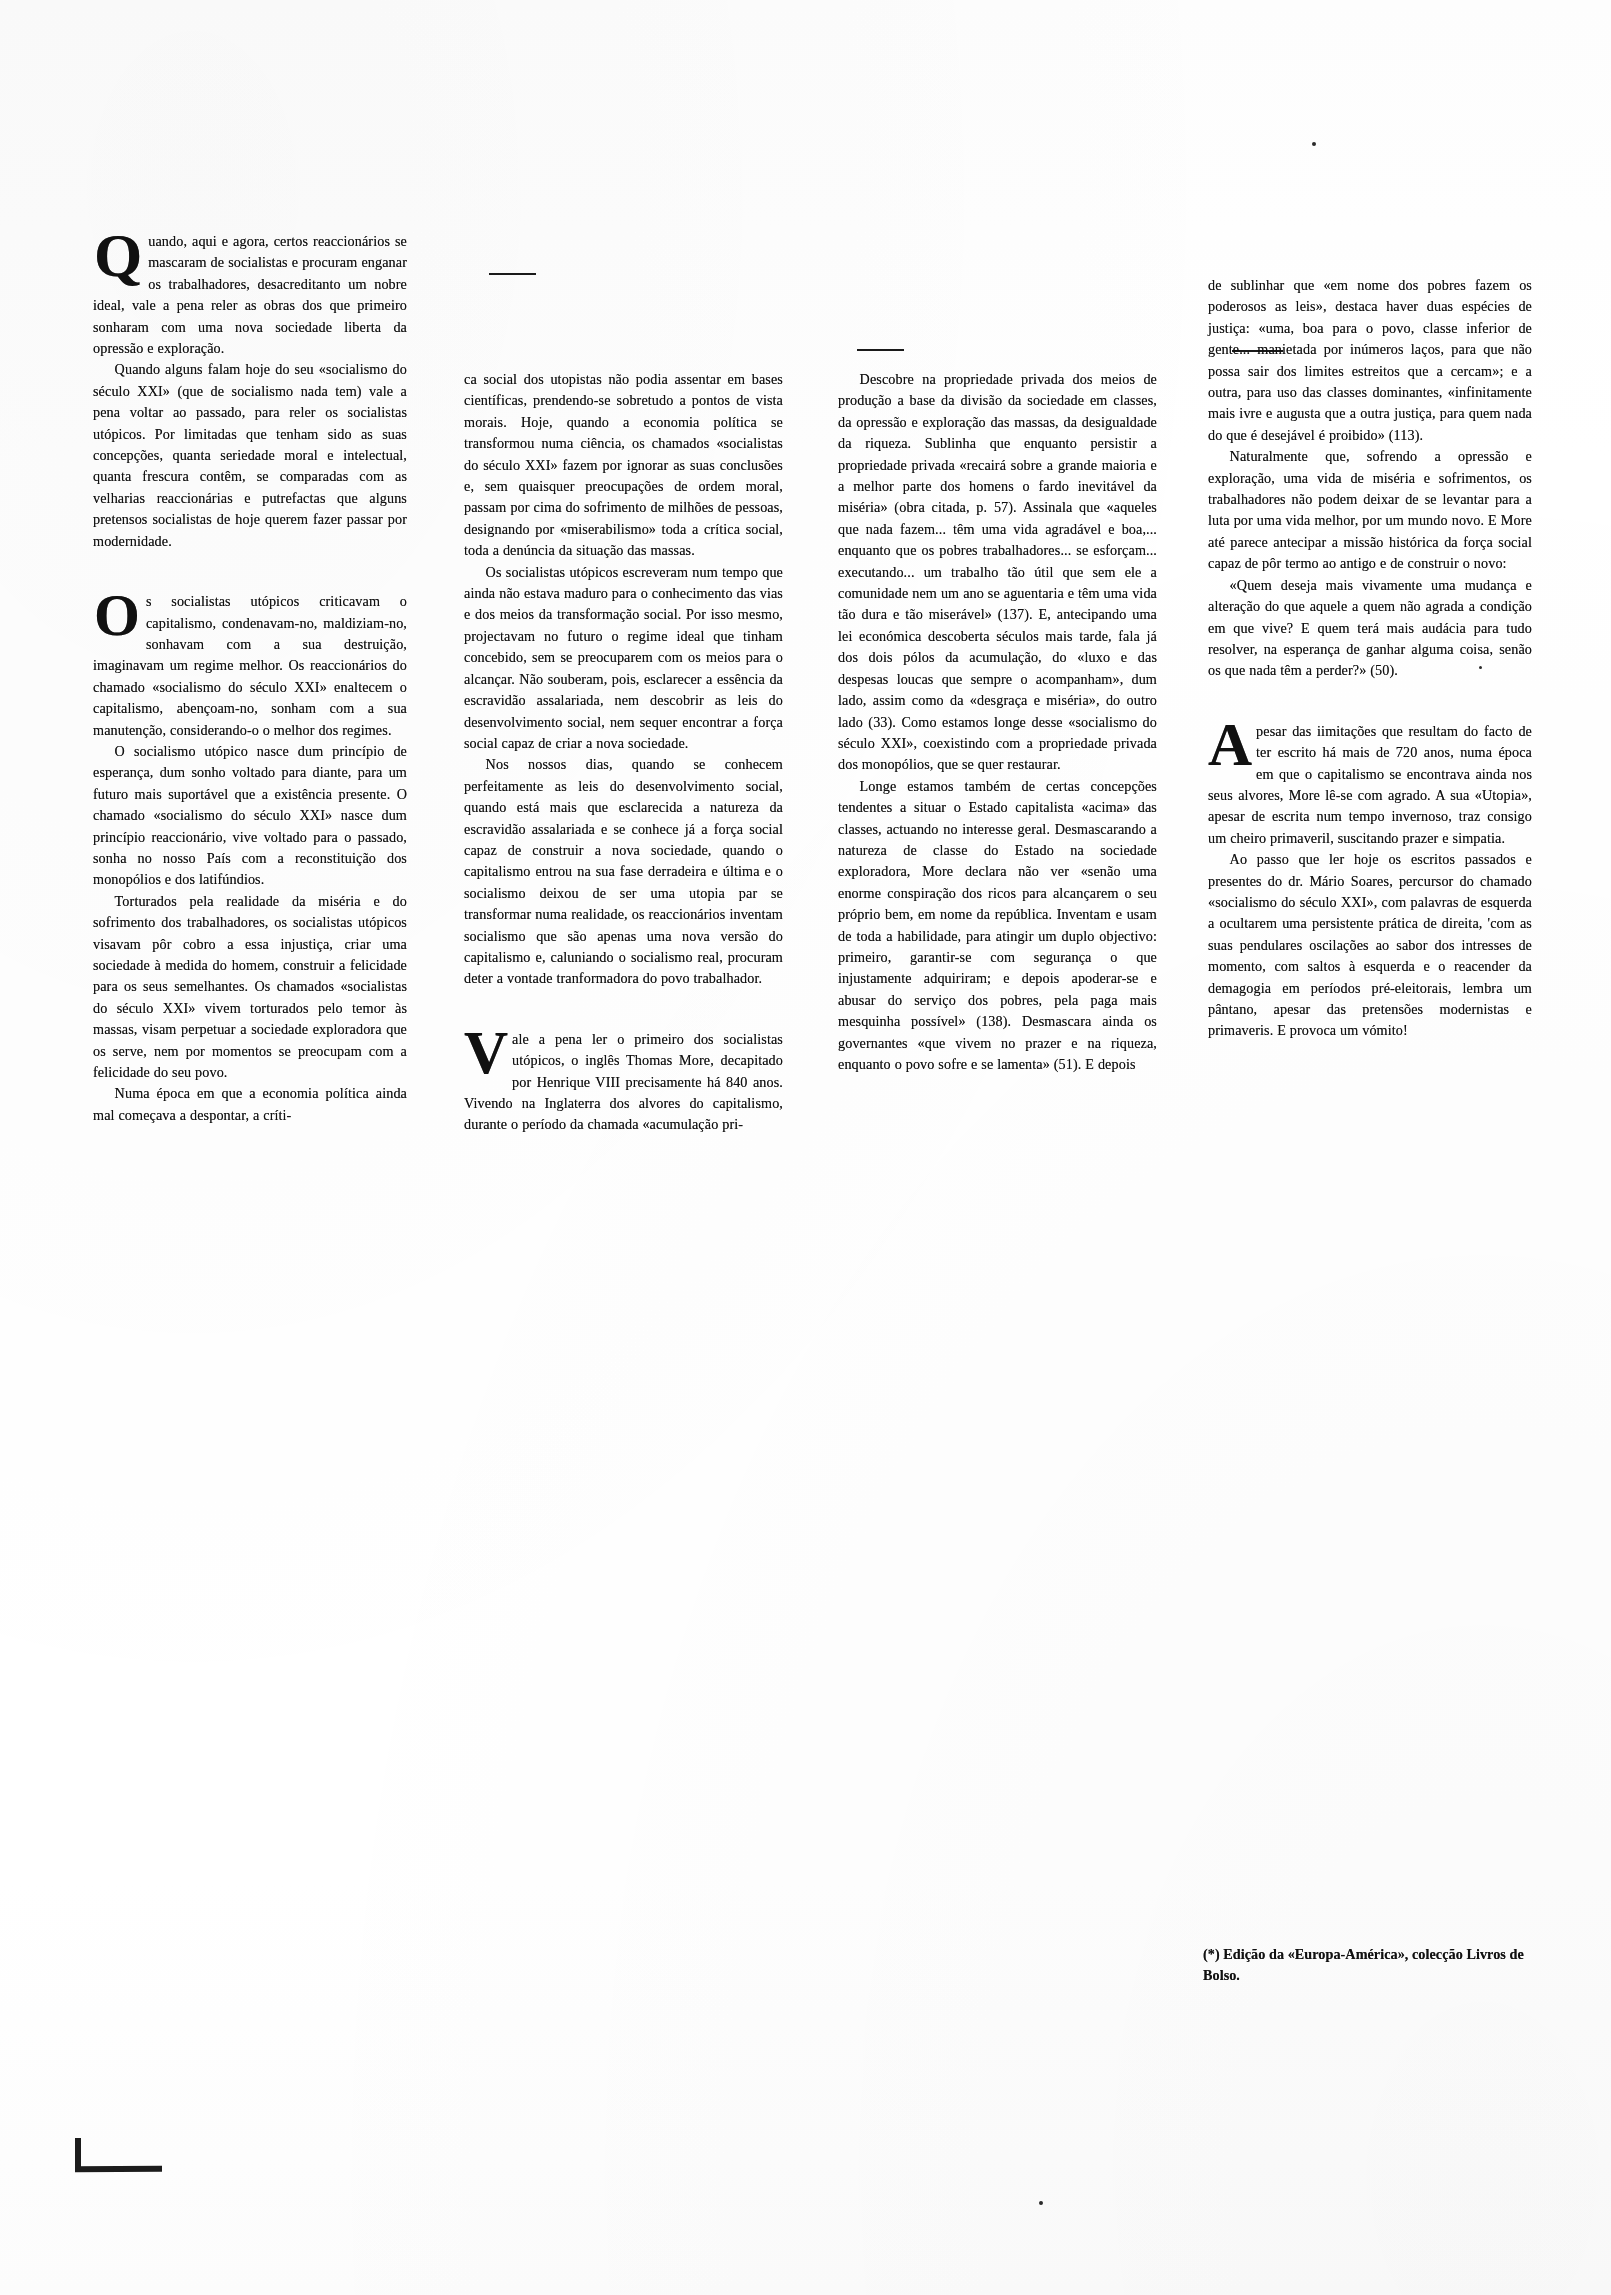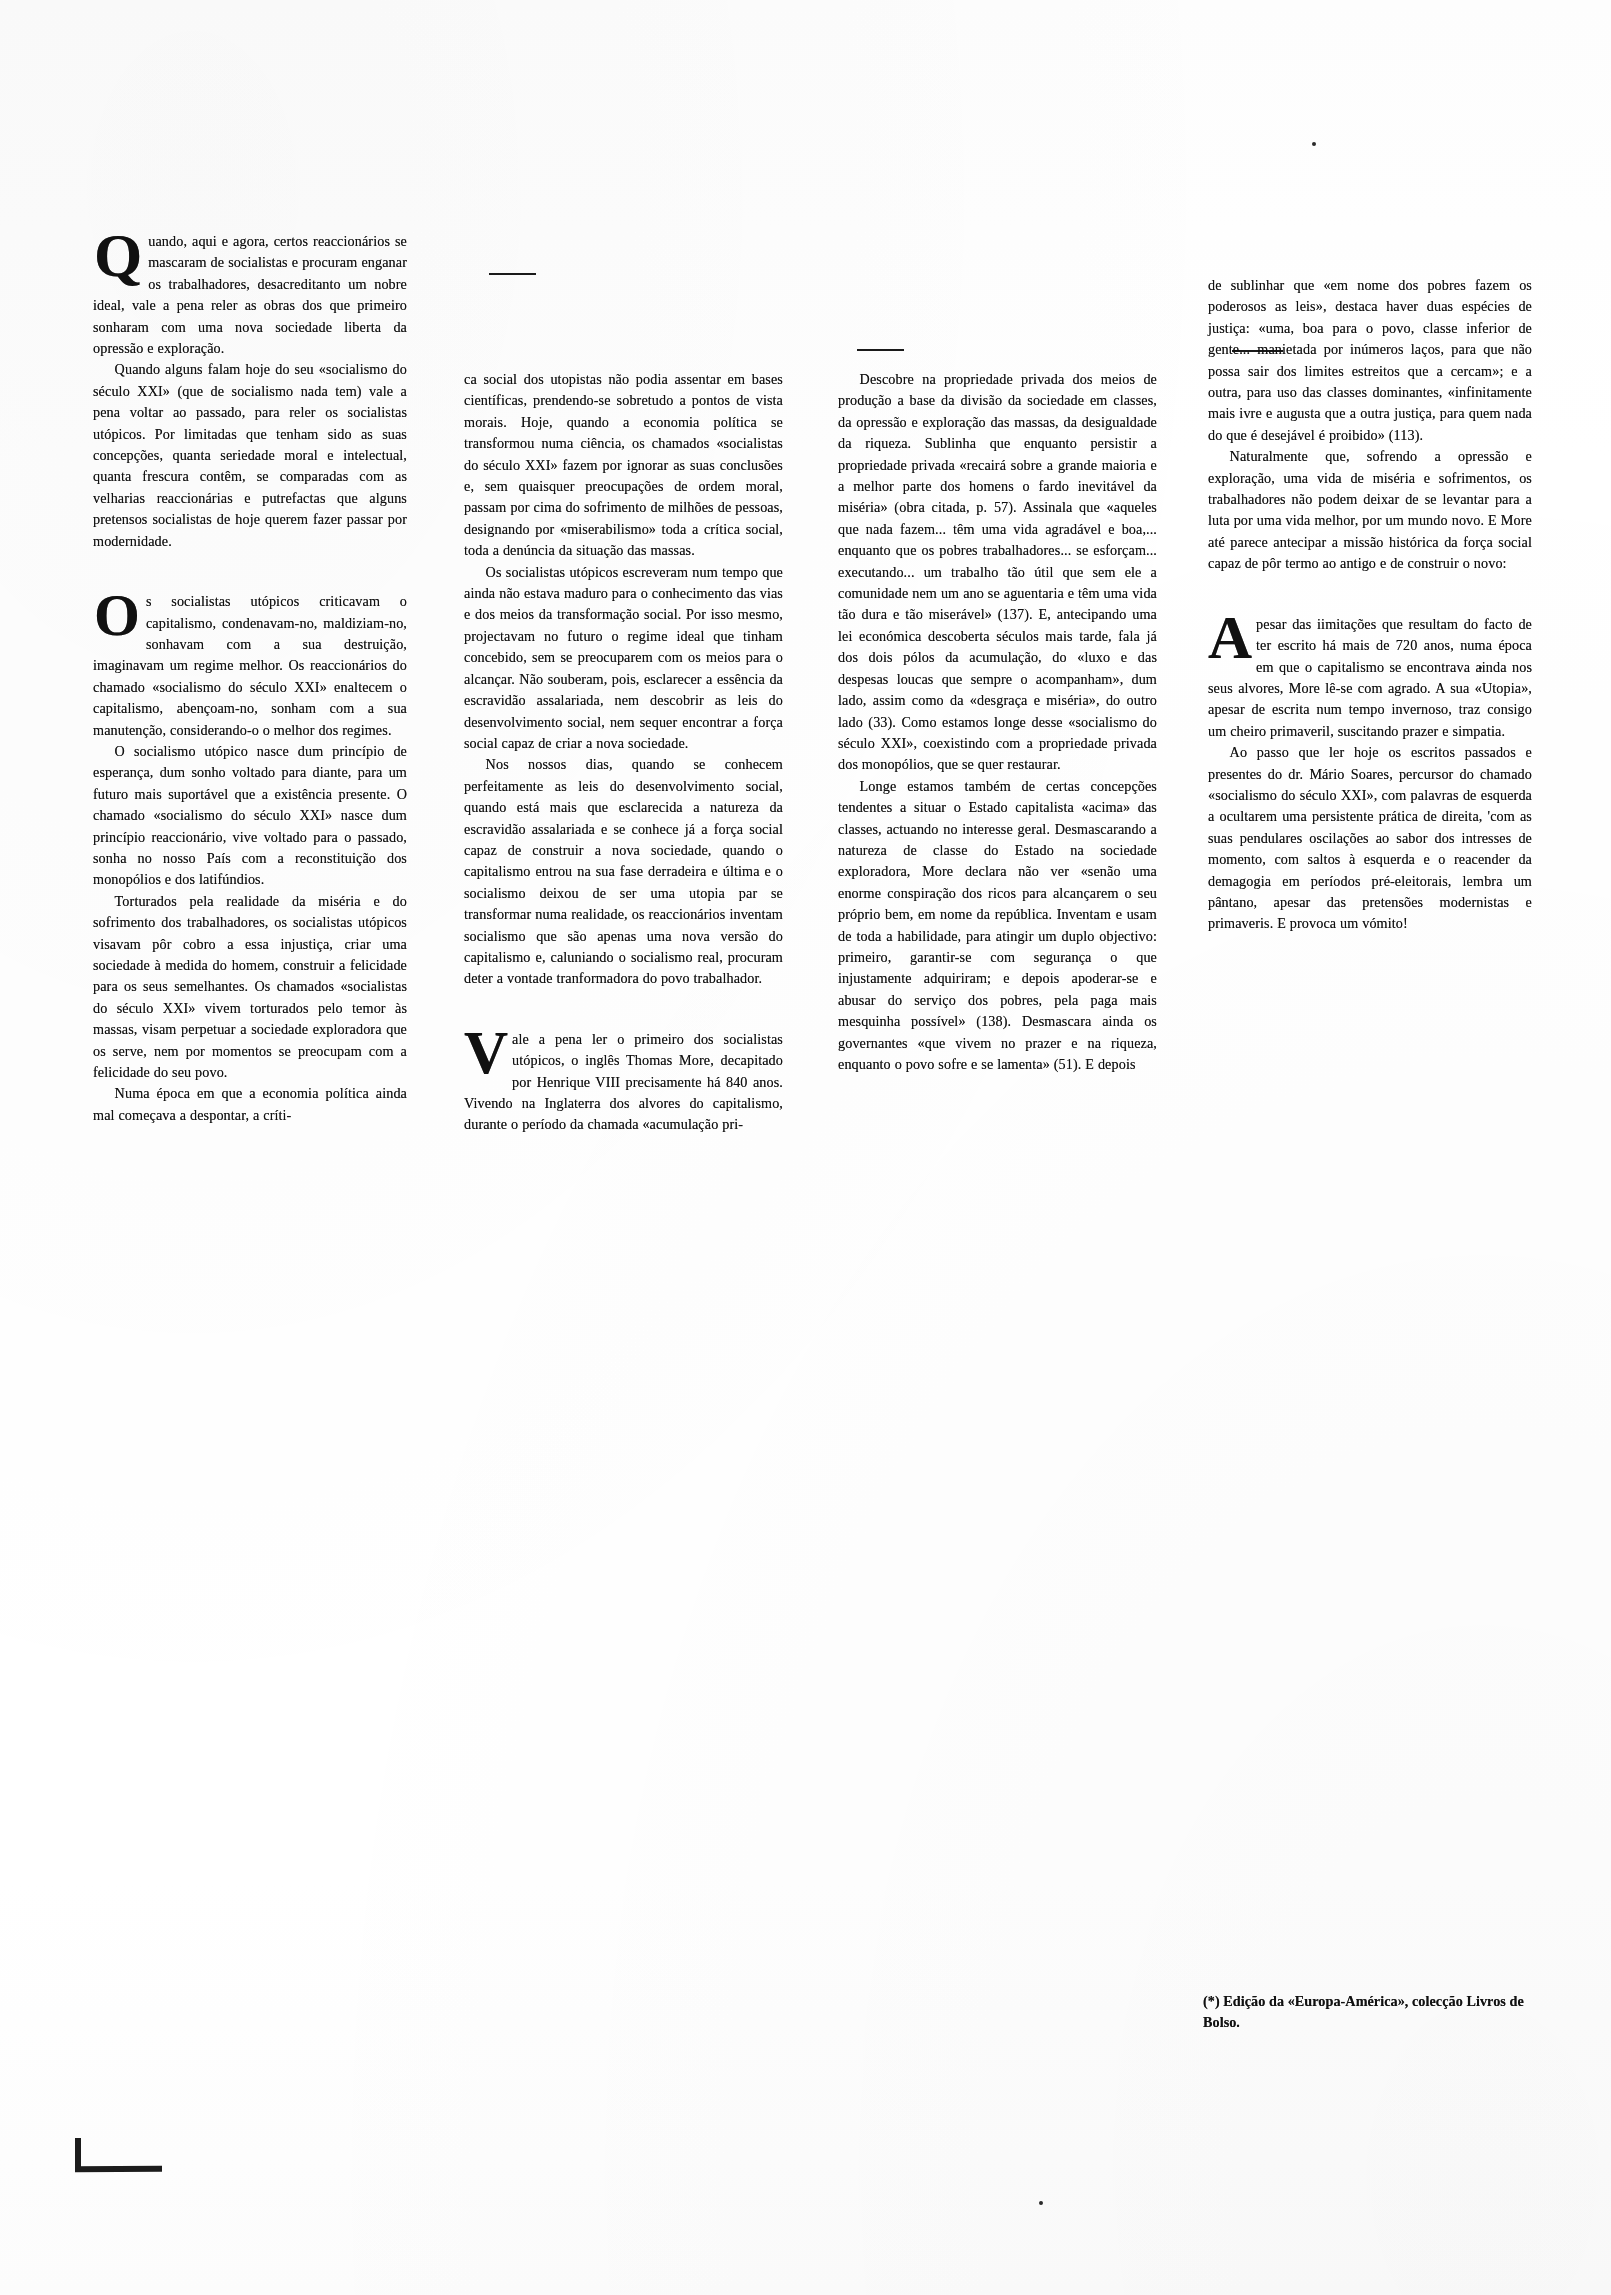--- a/index.html
+++ b/index.html
@@ -87,21 +87,21 @@
   #crop-bottom-left-h { left: 75px; top: 2166px; width: 87px; height: 6.4px; transform: rotate(-0.35deg); }
   #crop-bottom-left-v { left: 75px; top: 2138px; width: 5.9px;  height: 34px; }
 
   
   .speck { position: absolute; background: #2a2a2a; border-radius: 50%; }
 
   
   #footnote {
     position: absolute;
     left: 1203px;
-    top: 1991px;
+    top: 1944px;
     width: 330px;
     font-family: "Liberation Serif", "DejaVu Serif", serif;
     font-weight: 700;
     font-size: 14.2px;
     line-height: 21px;
     letter-spacing: 0.05px;
     text-align: left;
   }
 
   
@@ -155,20 +155,21 @@
   </div>
 
   <div class="col" id="col3">
     <p><span>Descobre na propriedade privada dos meios de produção a base da divisão da sociedade em classes, da opressão e exploração das massas, da desigualdade da riqueza. Sublinha que enquanto persistir a propriedade privada «recairá sobre a grande maioria e a melhor parte dos homens o fardo inevitável da miséria» (obra citada, p. 57). Assinala que «aqueles que nada fazem... têm uma vida agradável e boa,... enquanto que os pobres trabalhadores... se esforçam... executando... um trabalho tão útil que sem ele a comunidade nem um ano se aguentaria e têm uma vida tão dura e tão miserável» (137). E, antecipando uma lei económica descoberta séculos mais tarde, fala já dos dois pólos da acumulação, do «luxo e das despesas loucas que sempre o acompanham», dum lado, assim como da «desgraça e miséria», do outro lado (33). Como estamos longe desse «socialismo do século XXI», coexistindo com a propriedade privada dos monopólios, que se quer restaurar.</span></p>
     <p><span>Longe estamos também de certas concepções tendentes a situar o Estado capitalista «acima» das classes, actuando no interesse geral. Desmascarando a natureza de classe do Estado na sociedade exploradora, More declara não ver «senão uma enorme conspiração dos ricos para alcançarem o seu próprio bem, em nome da república. Inventam e usam de toda a habilidade, para atingir um duplo objectivo: primeiro, garantir-se com segurança o que injustamente adquiriram; e depois apoderar-se e abusar do serviço dos pobres, pela paga mais mesquinha possível» (138). Desmascara ainda os governantes «que vivem no prazer e na riqueza, enquanto o povo sofre e se lamenta» (51). E depois</span></p>
   </div>
 
   <div class="col" id="col4">
     <p class="noindent"><span>de sublinhar que «em nome dos pobres fazem os poderosos as leis», destaca haver duas espécies de justiça: «uma, boa para o povo, classe inferior de gente... manietada por inúmeros laços, para que não possa sair dos limites estreitos que a cercam»; e a outra, para uso das classes dominantes, «infinitamente mais ivre e augusta que a outra justiça, para quem nada do que é desejável é proibido» (113).</span></p>
     <p><span>Naturalmente que, sofrendo a opressão e exploração, uma vida de miséria e sofrimentos, os trabalhadores não podem deixar de se levantar para a luta por uma vida melhor, por um mundo novo. E More até parece antecipar a missão histórica da força social capaz de pôr termo ao antigo e de construir o novo:</span></p>
+    <p><span>«Quem deseja mais vivamente uma mudança e alteração do que aquele a quem não agrada a condição em que vive? E quem terá mais audácia para tudo resolver, na esperança de ganhar alguma coisa, senão os que nada têm a perder?» (50).</span></p>
 
     <div class="para-gap"></div>
 
     <p class="noindent">
       <span class="dropcap a">A</span><span>pesar das iimitações que resultam do facto de ter escrito há mais de 720 anos, numa época em que o capitalismo se encontrava ainda nos seus alvores, More lê-se com agrado. A sua «Utopia», apesar de escrita num tempo invernoso, traz consigo um cheiro primaveril, suscitando prazer e simpatia.</span>
     </p>
     <p><span>Ao passo que ler hoje os escritos passados e presentes do dr. Mário Soares, percursor do chamado «socialismo do século XXI», com palavras de esquerda a ocultarem uma persistente prática de direita, 'com as suas pendulares oscilações ao sabor dos intresses de momento, com saltos à esquerda e o reacender da demagogia em períodos pré-eleitorais, lembra um pântano, apesar das pretensões modernistas e primaveris. E provoca um vómito!</span></p>
   </div>
 
   <div id="footnote">

